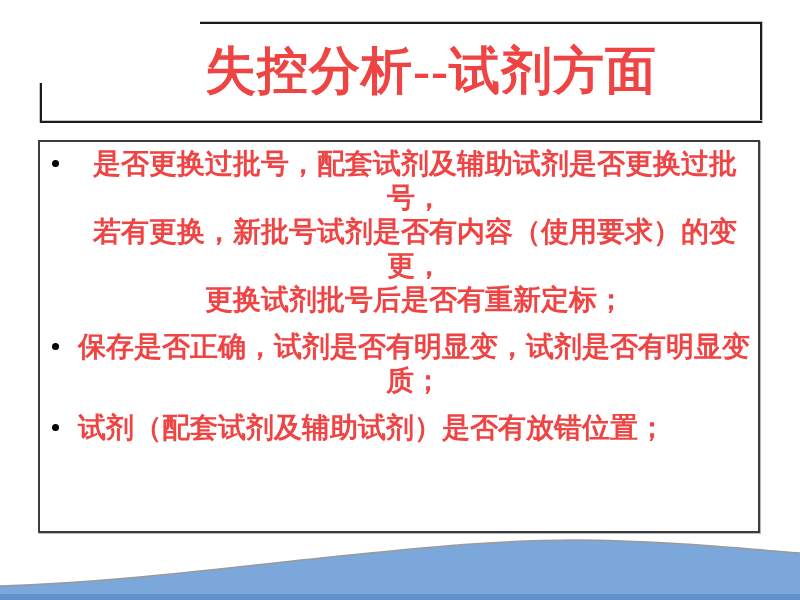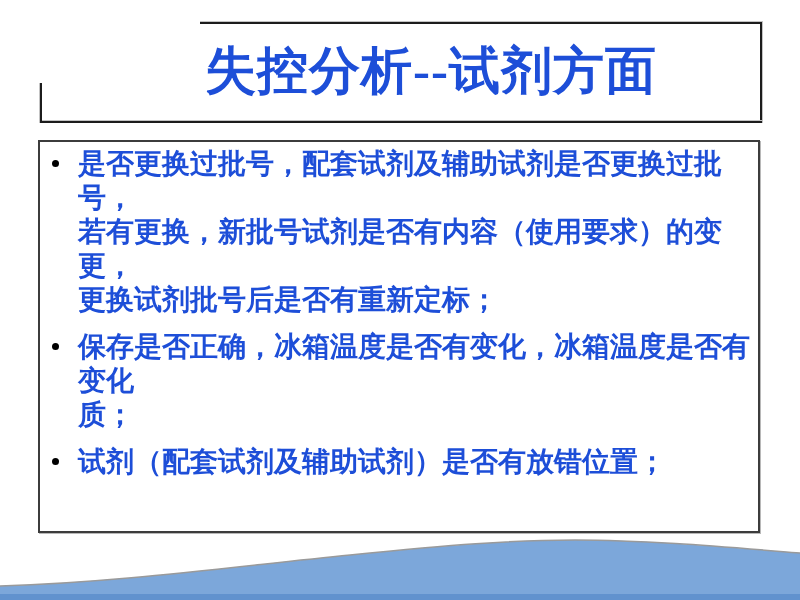--- a/index.html
+++ b/index.html
@@ -2,21 +2,21 @@
 <html><head>
 <meta charset="utf-8">
 <style>
   html,body{margin:0;padding:0;background:#ffffff;}
   .slide{
     position:relative;
     width:800px;height:600px;
     background:#ffffff;
     overflow:hidden;
     font-family:"Liberation Serif","DejaVu Serif",serif;
-    color:#1d4ed8;
+    color:#ef4444;
   }
   
   .frame-line{position:absolute;background:#1c1c1c;}
   .frame-top{left:200px;top:22px;width:563px;height:2px;box-shadow:0 -1px 0 #c3c3c3;}
   .frame-right{left:760px;top:22px;width:2px;height:101px;box-shadow:1px 0 0 #c3c3c3;}
   .frame-bottom{left:40px;top:121px;width:722px;height:2px;box-shadow:0 -1px 0 #c3c3c3;}
   .frame-left{left:40px;top:83px;width:2px;height:40px;box-shadow:-1px 0 0 #c3c3c3;}
 
   .slide-title{
     position:absolute;
@@ -44,20 +44,21 @@
     padding:5px 6px 0 10px;
     list-style:none;
   }
   .bullet-item{
     display:flex;
     align-items:flex-start;
     margin:0 0 13px 0;
     font-size:28px;
     line-height:34px;
     font-weight:bold;
+    text-align:center;
   }
   .bullet-dot{
     flex:none;
     width:7px;height:7px;
     border-radius:50%;
     background:#000;
     margin:13px 19px 0 2px;
   }
   .bullet-text{
     white-space:pre-line;
@@ -84,21 +85,21 @@
   <div class="content-box">
     <ul class="bullet-list">
         <li class="bullet-item">
           <span class="bullet-dot"></span>
           <span class="bullet-text">是否更换过批号，配套试剂及辅助试剂是否更换过批号，
 若有更换，新批号试剂是否有内容（使用要求）的变更，
 更换试剂批号后是否有重新定标；</span>
         </li>
         <li class="bullet-item">
           <span class="bullet-dot"></span>
-          <span class="bullet-text">保存是否正确，冰箱温度是否有变化，冰箱温度是否有变化
+          <span class="bullet-text">保存是否正确，试剂是否有明显变，试剂是否有明显变
 质；</span>
         </li>
         <li class="bullet-item">
           <span class="bullet-dot"></span>
           <span class="bullet-text">试剂（配套试剂及辅助试剂）是否有放错位置；</span>
         </li>
       </ul>
   </div>
 
   <svg class="wave-svg" width="800" height="65" viewBox="0 0 800 65" aria-hidden="true">

